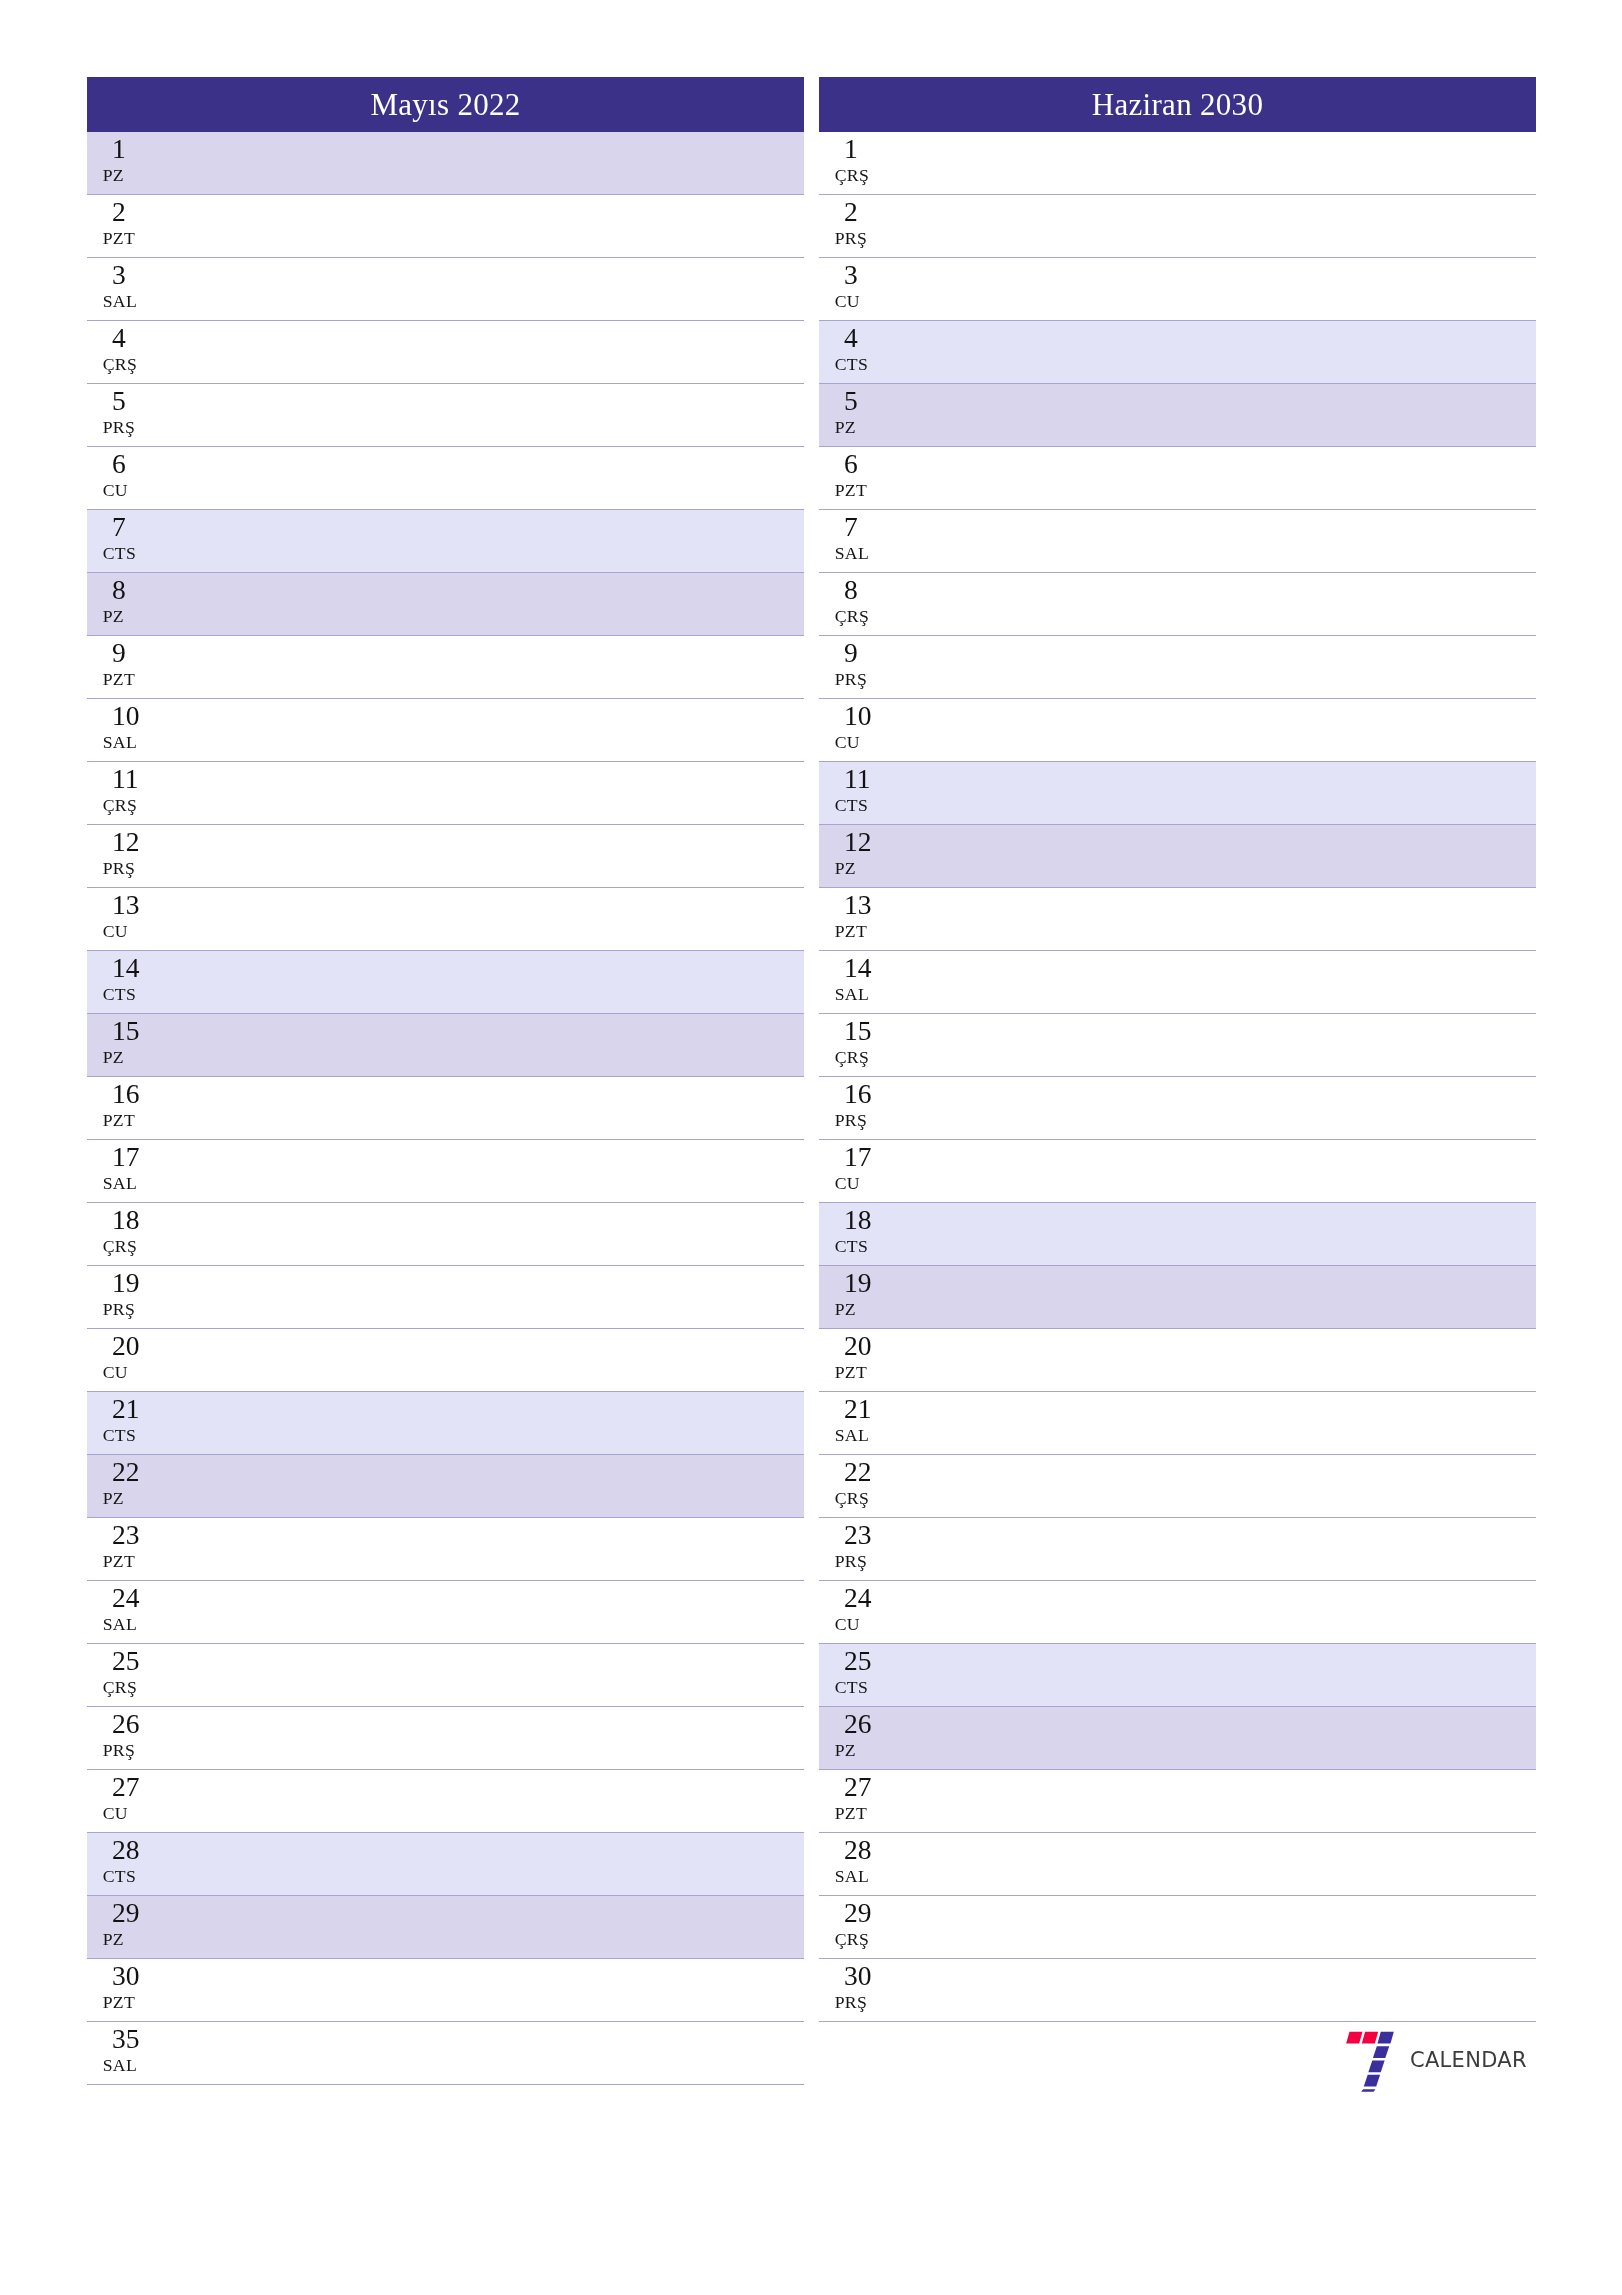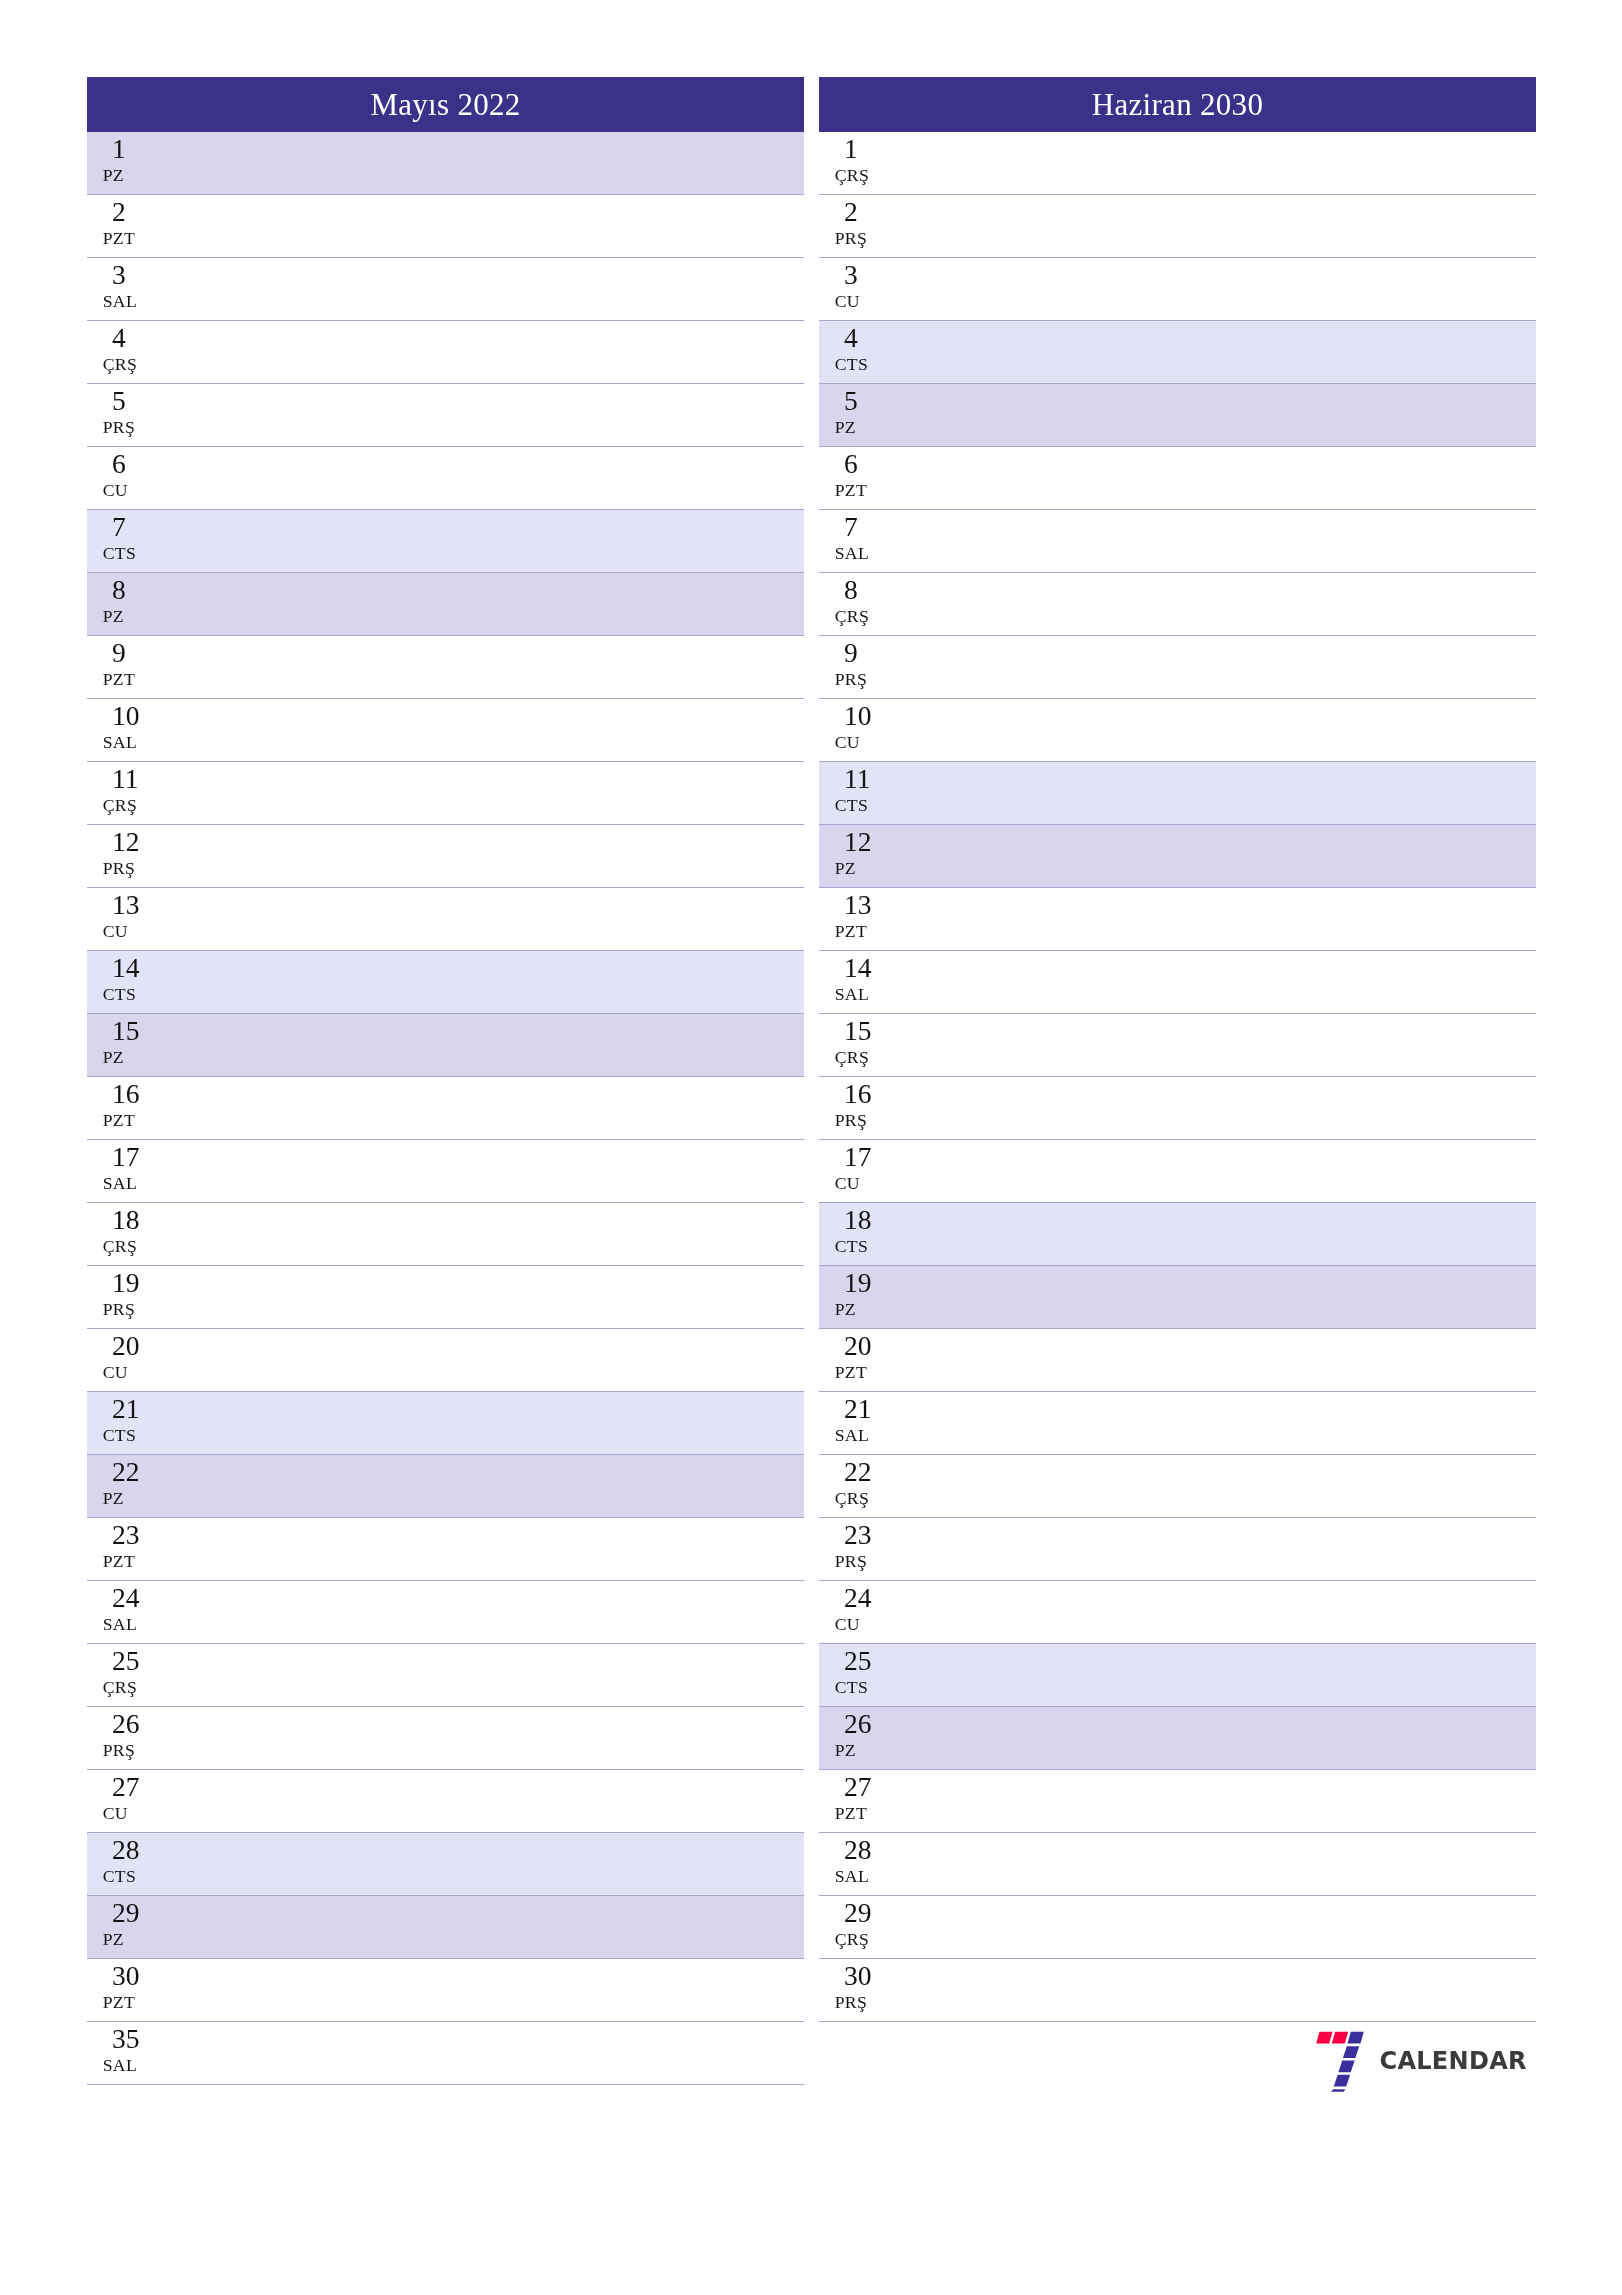--- a/index.html
+++ b/index.html
@@ -105,22 +105,22 @@
 
   .logo {
     display: flex;
     flex-direction: row;
     align-items: center;
     gap: 10.5px;
   }
   .logo-mark { display: block; }
   .logo-word {
     font-family: "DejaVu Sans", "Liberation Sans", sans-serif;
-    font-weight: bold;
-    font-size: 24px;
+    font-weight: normal;
+    font-size: 21px;
     letter-spacing: 0.3px;
     color: #3b3b3b;
     line-height: 1;
   }
 </style>
 </head>
 <body>
 
 <div class="page">
   <div class="months" id="months-root">

